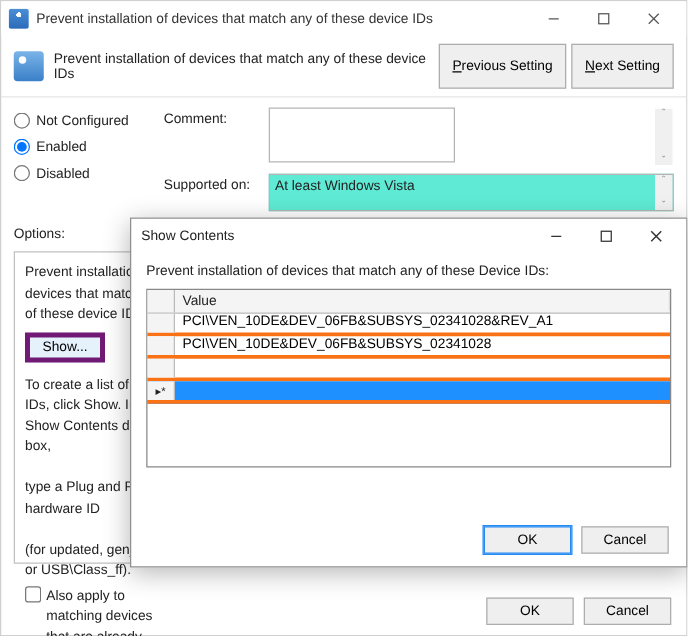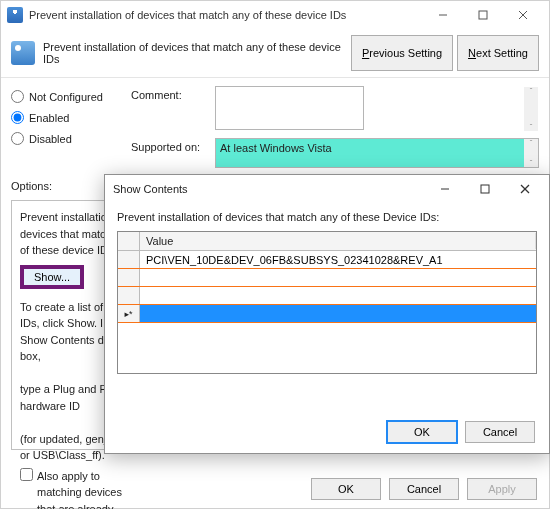--- a/index.html
+++ b/index.html
@@ -49,21 +49,21 @@
 .dlg-title { height: 28px; display: flex; align-items: center; padding: 0 8px; }
 .dlg-title .t { flex: 1; color: #222; }
 .dlg-title .ctrls { display: flex; gap: 8px; }
 .dlg-title .dbtn { width: 32px; height: 24px; display: flex; align-items: center; justify-content: center; color: #333; }
 .dlg-body { padding: 8px 12px; }
 .dlg-label { color: #222; margin-bottom: 8px; }
 .grid { border: 1px solid #888; background: #fff; }
 .grid-head { display: flex; background: #f4f4f4; border-bottom: 1px solid #bbb; align-items: center; }
 .rowhdr-h { width: 22px; border-right: 1px solid #bbb; height: 18px; }
 .valcol-h { flex: 1; padding: 2px 6px; font-weight: normal; color: #222; border-right: 1px solid #ddd; }
-.grid-row { display: flex; border-bottom: 1px solid #f97316; height: 18px; align-items: center; }
+.grid-row { display: flex; border-bottom: 3px solid #f97316; height: 18px; align-items: flex-start; }
 .grid-row.selected { background: #1e90ff; color: #fff; }
 .rowhdr { width: 22px; border-right: 1px solid #bbb; text-align: center; font-size: 9px; display: flex; align-items: center; justify-content: center; background: #f4f4f4; height: 100%; }
 .grid-row.selected .rowhdr { background: #f4f4f4; color: #222; }
 .valcol { flex: 1; padding: 0 6px; font-family: "Segoe UI", sans-serif; white-space: nowrap; overflow: hidden; }
 .grid-pad { height: 50px; }
 .dlg-footer { position: absolute; bottom: 10px; right: 14px; display: flex; gap: 8px; }
 .dlg-footer button { width: 70px; height: 22px; border: 1px solid #adadad; background: #efefef; }
 .dlg-footer button.primary { border: 1px solid #2289f3; outline: 1px solid #2289f3; }
 </style>
 </head>
@@ -163,21 +163,20 @@
 
 If you enable this policy setting, Windows is prevented from installing a device whose hardware ID or compatible ID appears in the list you create. If you enable this policy setting on a remote desktop server, the policy setting affects redirection of the specified devices from a remote desktop client to the remote desktop server.
 
 If you disable or do not configure this policy setting, devices can be installed and updated as allowed or prevented by other policy settings.</div>
     </div>
   </div>
 
   <div class="footer">
     <button>OK</button>
     <button>Cancel</button>
-    <button class="disabled">Apply</button>
   </div>
 </div>
 
 <div class="dialog">
   <div class="dlg-title">
     <div class="t">Show Contents</div>
     <div class="ctrls">
       <div class="dbtn">
           <svg width="10" height="10" viewBox="0 0 10 10">
             <line x1="1" y1="5" x2="9" y2="5" stroke="#333" stroke-width="1"></line>
@@ -202,20 +201,21 @@
       <div class="grid-head">
         <div class="rowhdr-h"></div>
         <div class="valcol-h">Value</div>
       </div>
       <div class="grid-row">
         <div class="rowhdr"></div>
         <div class="valcol">PCI\VEN_10DE&amp;DEV_06FB&amp;SUBSYS_02341028&amp;REV_A1</div>
       </div>
       <div class="grid-row">
         <div class="rowhdr"></div>
+        <div class="valcol">PCI\VEN_10DE&amp;DEV_06FB&amp;SUBSYS_02341028</div>
       </div>
       <div class="grid-row">
         <div class="rowhdr"></div>
       </div>
       <div class="grid-row selected">
         <div class="rowhdr">▸*</div>
         <div class="valcol"></div>
       </div>
       <div class="grid-pad"></div>
     </div>

